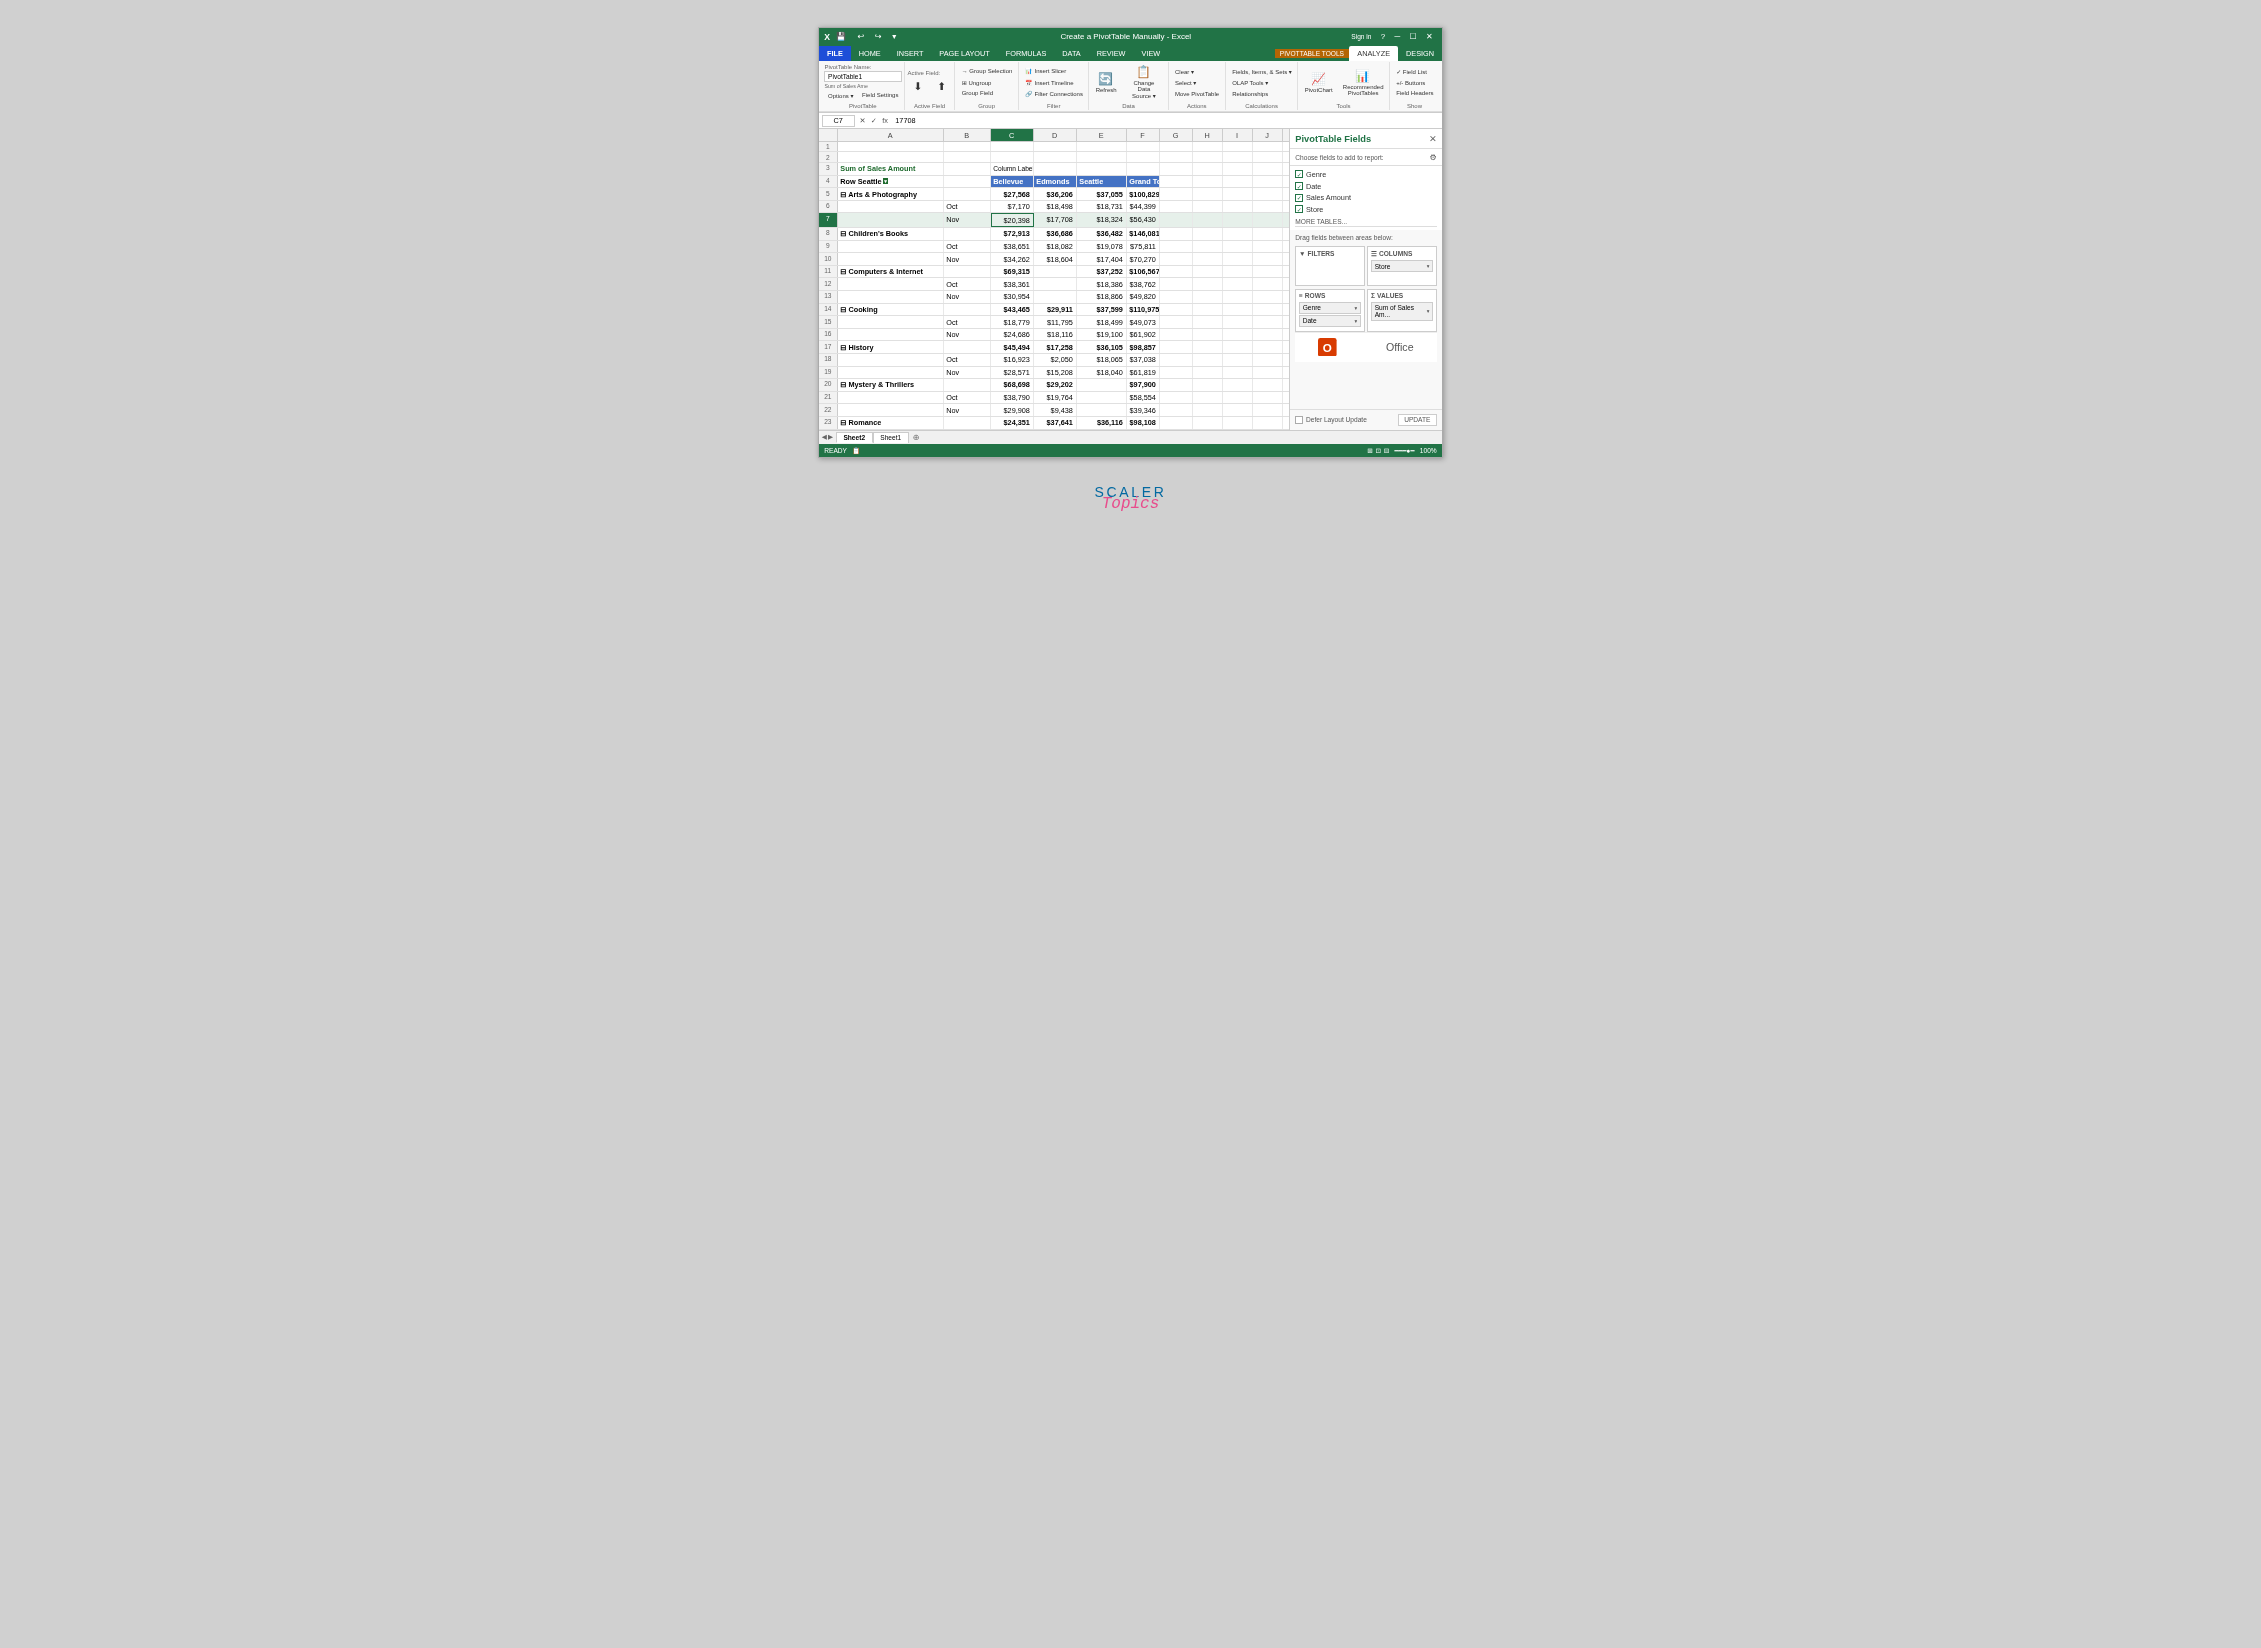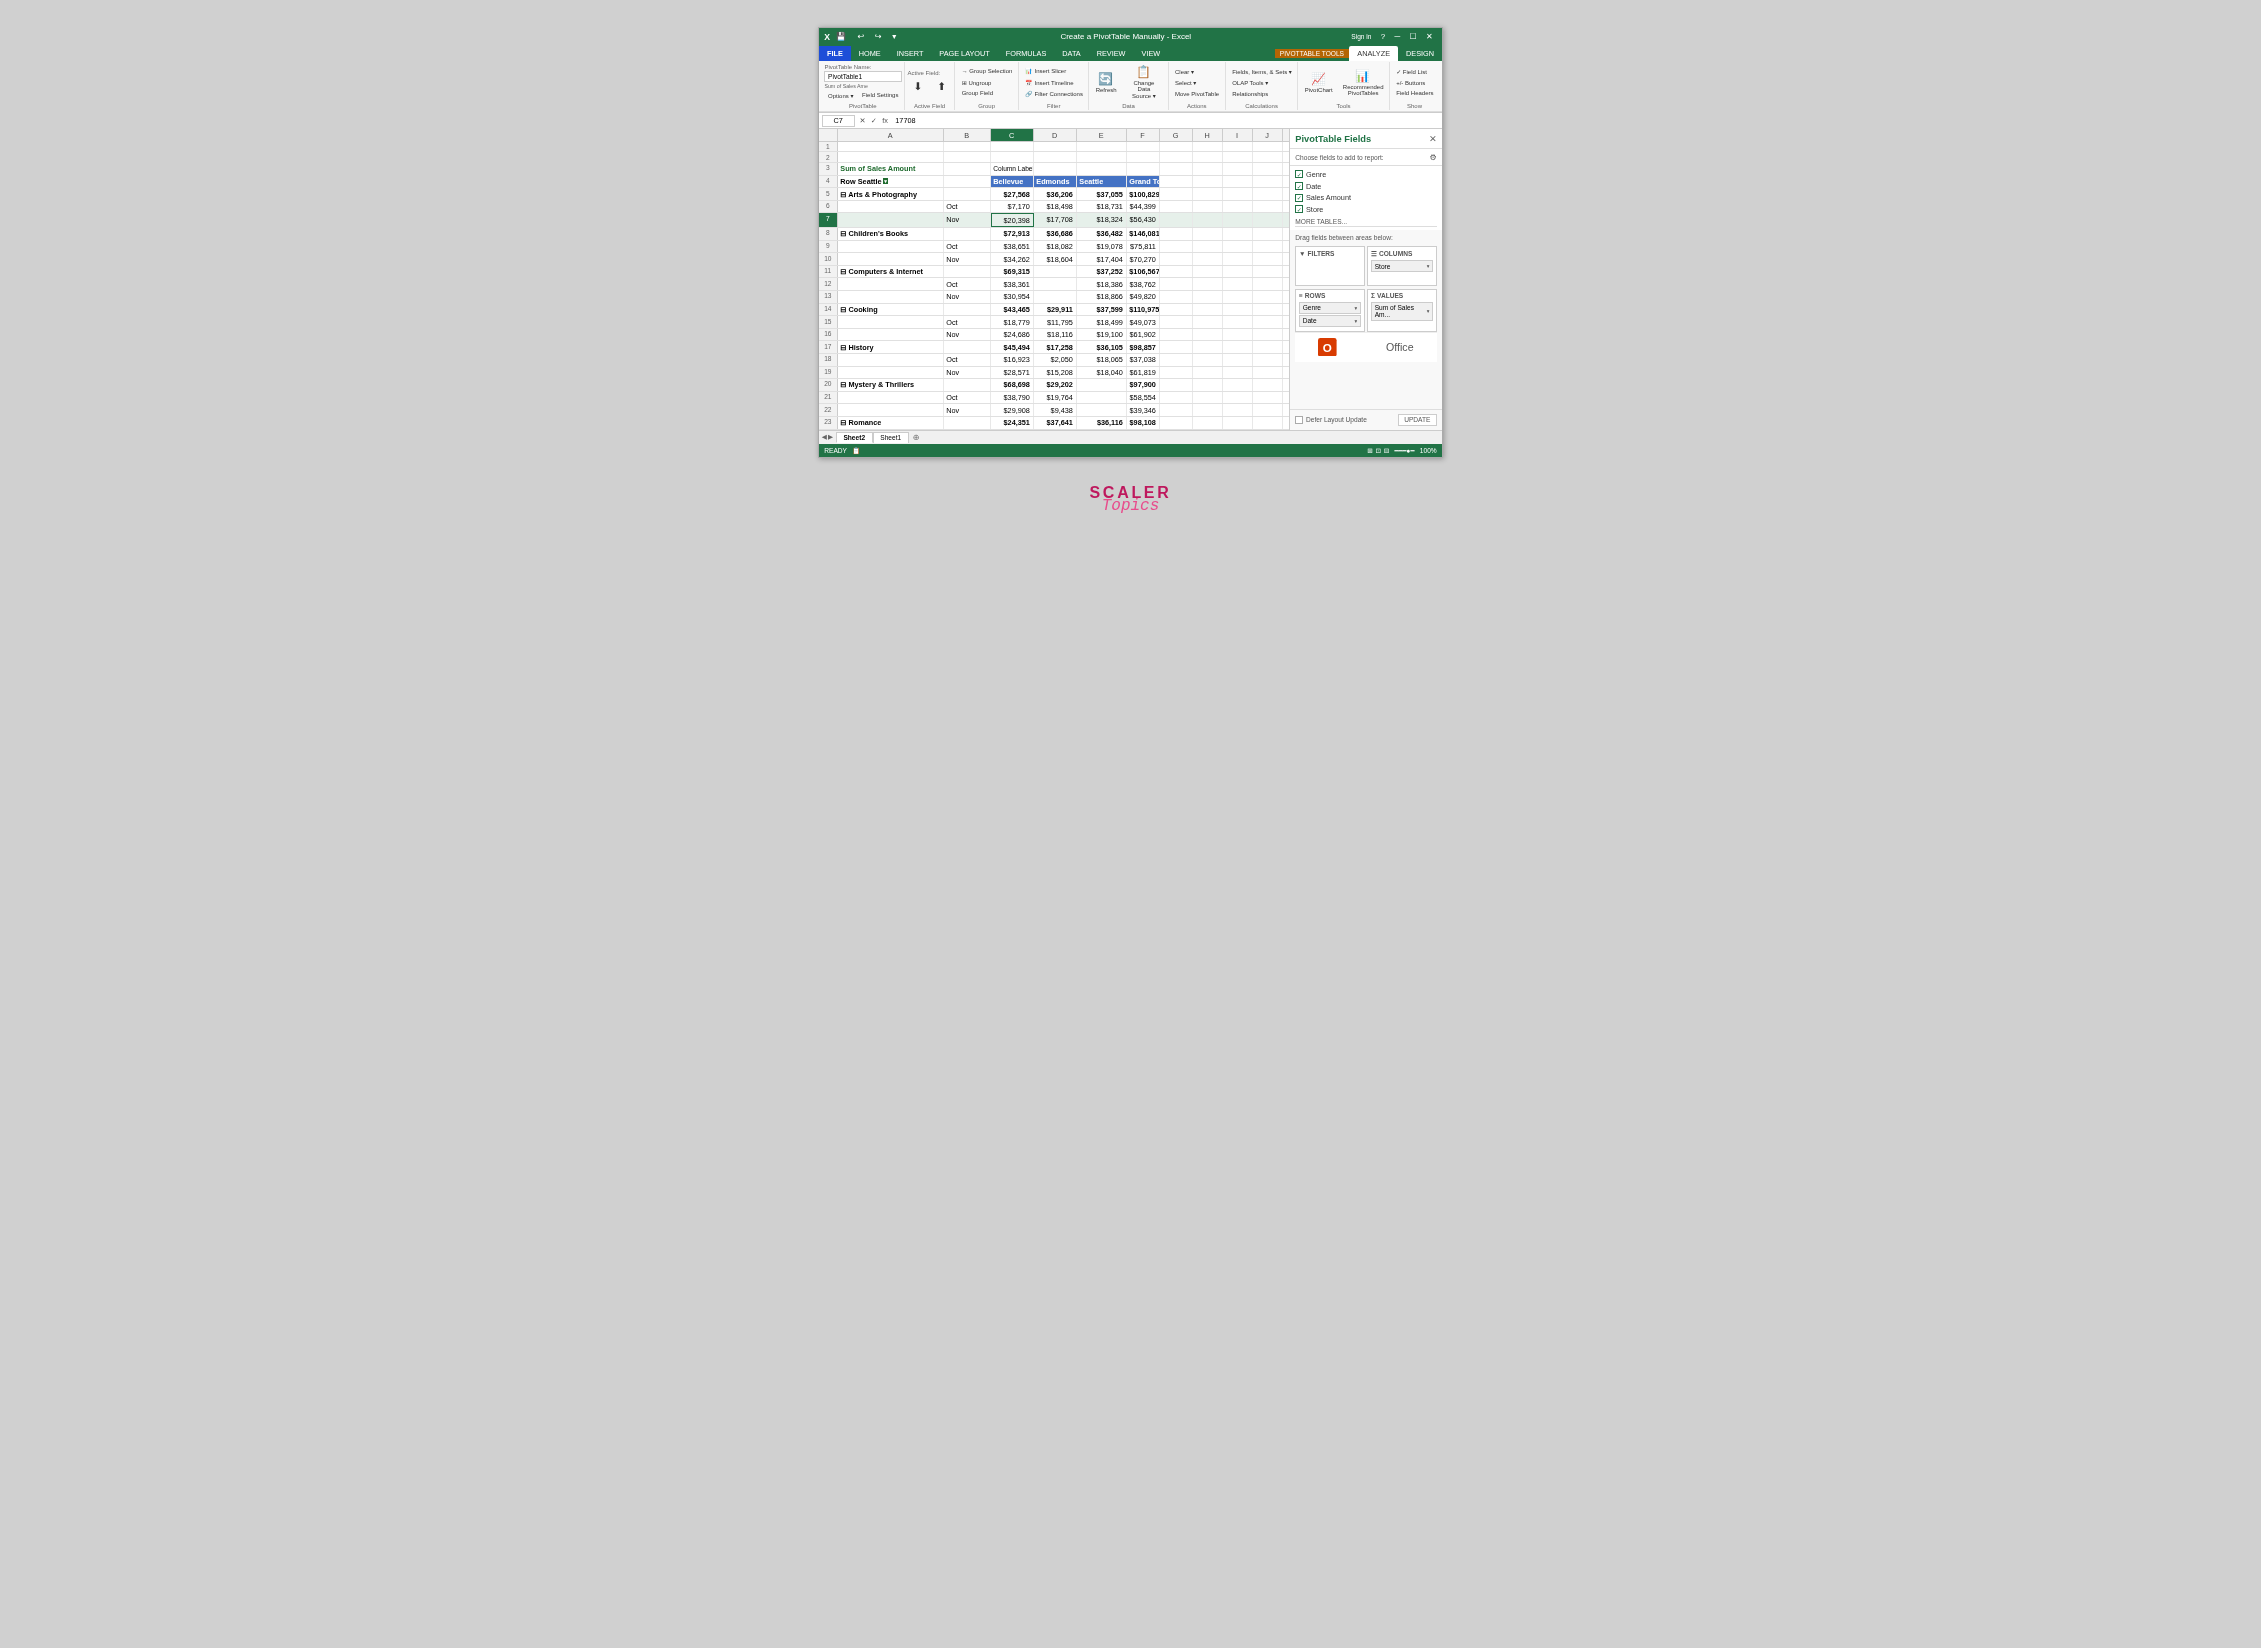--- a/index.html
+++ b/index.html
@@ -517,24 +517,24 @@
       align-items: center;
       gap: 0;
     }
     .scaler-topics-logo {
       display: flex;
       flex-direction: column;
       align-items: center;
       line-height: 1;
     }
     .scaler-word {
-      font-size: 16px;
-      font-weight: 700;
+      font-size: 14px;
+      font-weight: 400;
       letter-spacing: 2.7px;
-      color: #be185d;
+      color: #0369a1;
     }
     .topics-word {
       font-size: 16px;
       font-style: italic;
       font-family: Liberation Mono, monospace;
       color: #e84c8c;
       margin-top: -2.7px;
     }
   </style>
 </head>

